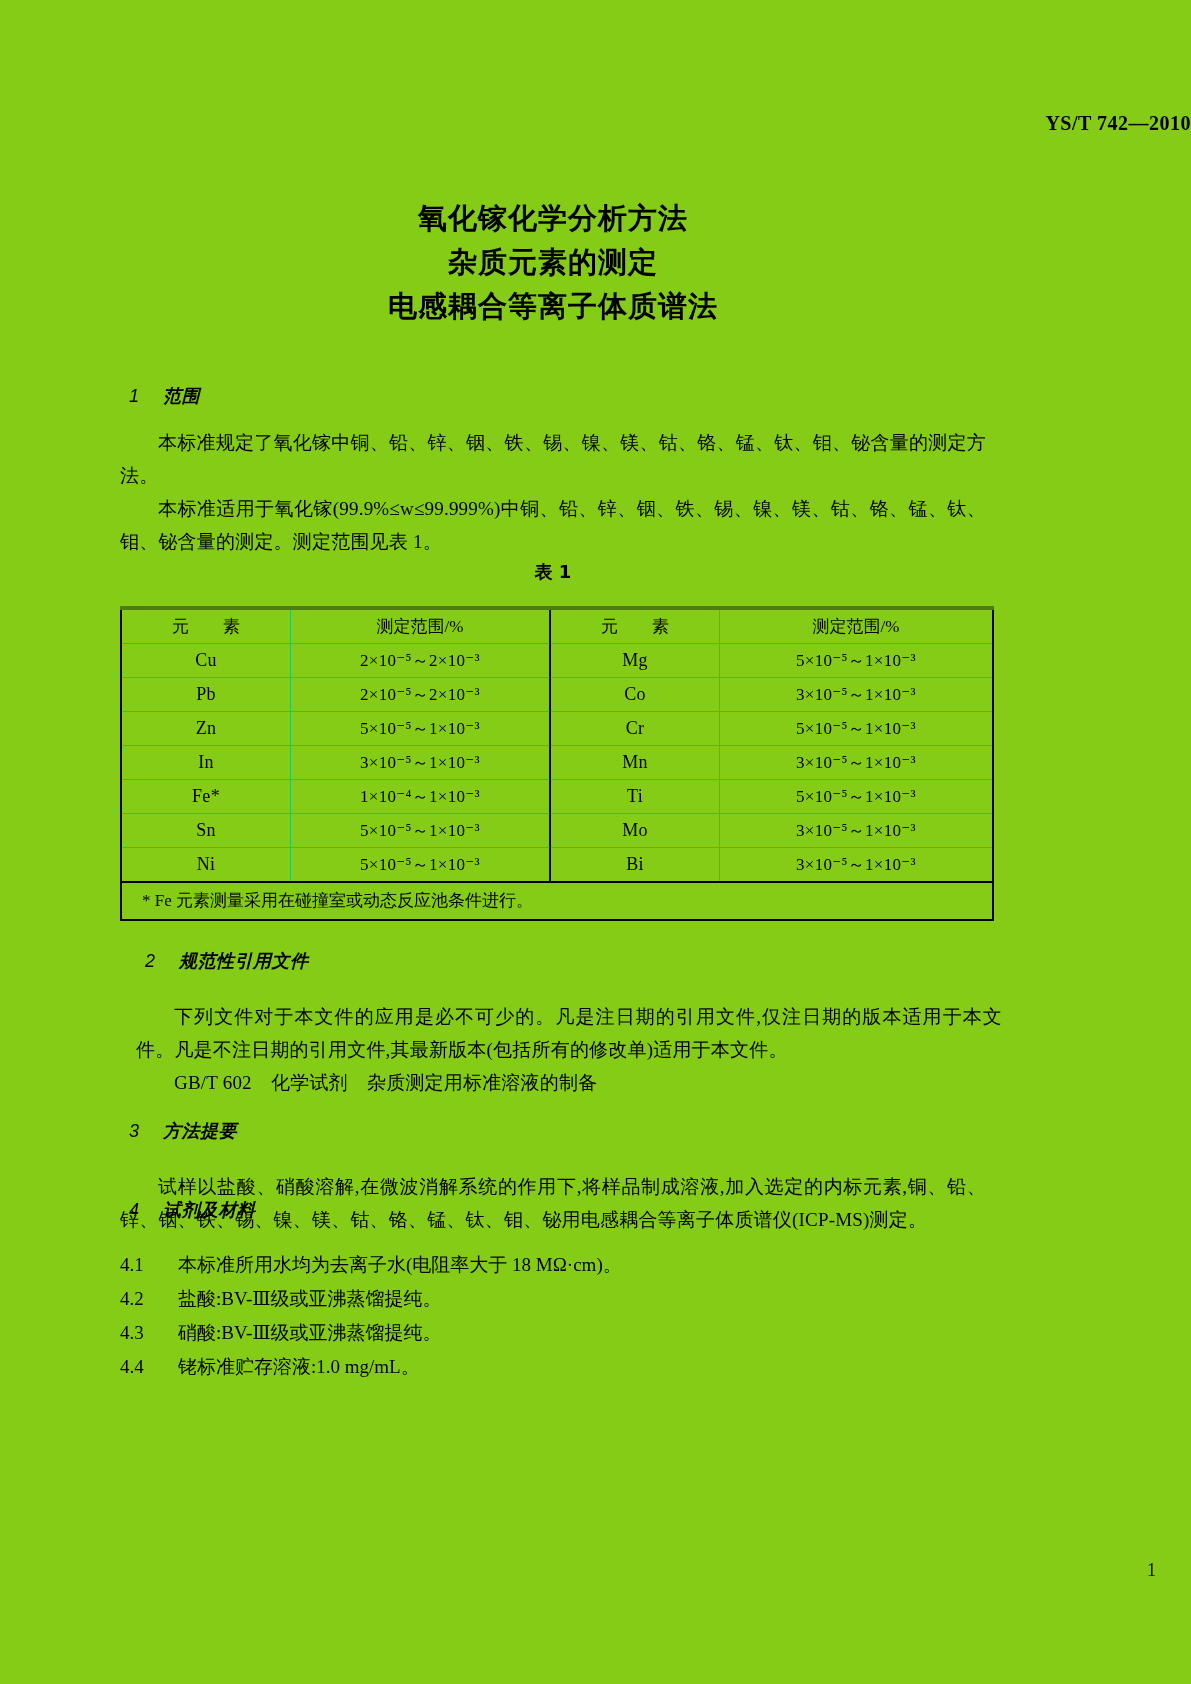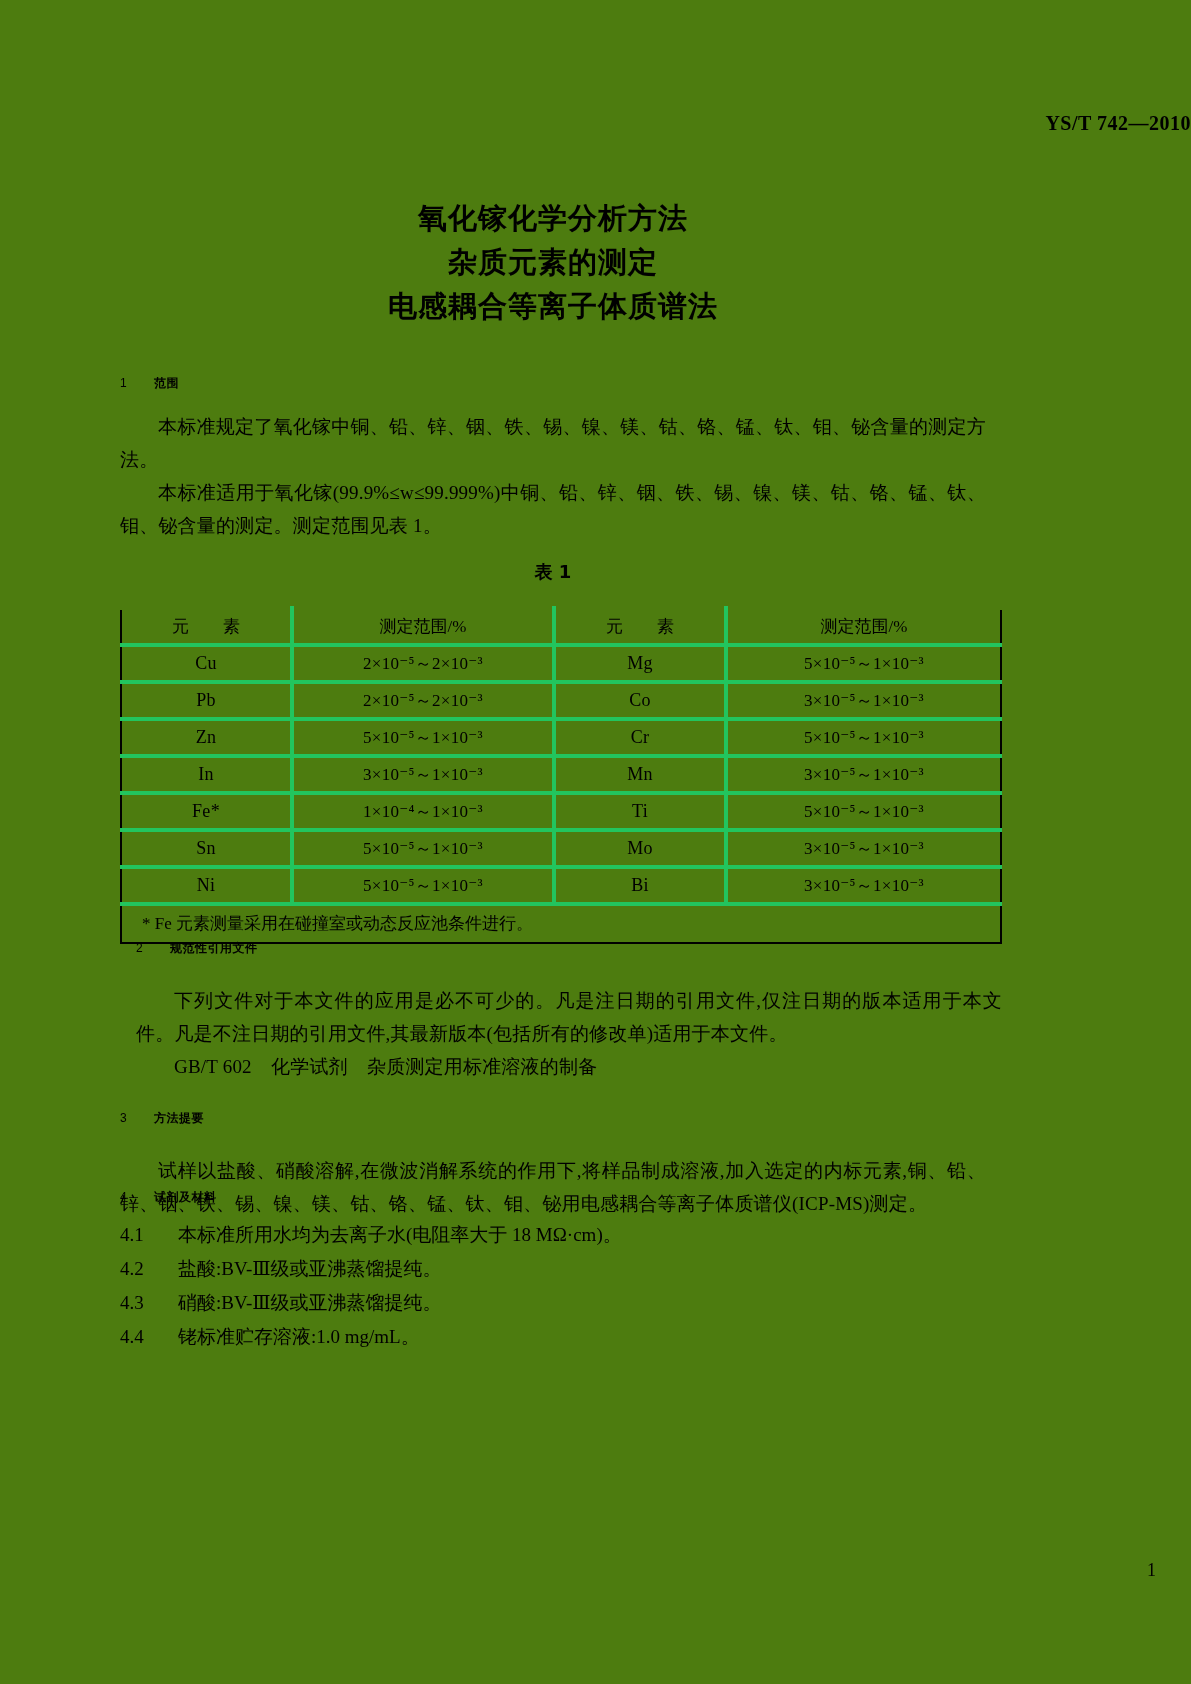--- a/index.html
+++ b/index.html
@@ -10,21 +10,21 @@
   }
   body {
     font-family: "Liberation Serif", "DejaVu Serif", serif;
     color: #000000;
   }
   .page {
     position: relative;
     width: 1191px;
     height: 1684px;
     margin: 0 auto;
-    background: #4d7c0f;
+    background: #84cc16;
     box-sizing: border-box;
     overflow: hidden;
   }
   .content {
     position: absolute;
     left: 120px;
     top: 0;
     width: 866px;
   }
 
@@ -52,23 +52,24 @@
     font-size: 29px;
     line-height: 44px;
     letter-spacing: 1px;
   }
   .doc-title .tl { display: block; }
 
   
   .h1 {
     font-family: "DejaVu Sans", "Liberation Sans", sans-serif;
     font-weight: bold;
-    font-size: 12px;
+    font-size: 18px;
     letter-spacing: 0.5px;
-    margin: 0;
+    margin: 9px;
+    font-style: italic;
   }
   .h1 .num {
     display: inline-block;
     min-width: 34px;
     font-weight: normal;
     font-family: "Liberation Sans", "DejaVu Sans", sans-serif;
   }
 
   
   .para {
@@ -88,21 +89,21 @@
     font-weight: bold;
     font-size: 18px;
   }
   table.rangetbl {
     border-collapse: collapse;
     width: 866px;
     table-layout: fixed;
     font-family: "Liberation Serif", "DejaVu Serif", serif;
   }
   table.rangetbl td, table.rangetbl th {
-    border: 4px solid #22c55e;
+    border: 1px solid #22c55e;
     text-align: center;
     font-weight: normal;
     font-size: 17px;
     height: 33px;
     padding: 0;
     line-height: 33px;
   }
   table.rangetbl .outer-l { border-left: 2px solid #000; }
   table.rangetbl .outer-r { border-right: 2px solid #000; }
   table.rangetbl thead td { border-top: 4px solid #4d7c0f; }
@@ -244,21 +245,21 @@
       <p class="h1">
         <span class="num">3</span><span>方法提要</span>
       </p>
       <p class="para indent" style="margin-top:27px;">试样以盐酸、硝酸溶解,在微波消解系统的作用下,将样品制成溶液,加入选定的内标元素,铜、铅、锌、铟、铁、锡、镍、镁、钴、铬、锰、钛、钼、铋用电感耦合等离子体质谱仪(ICP-MS)测定。</p>
     </div>
 
     <div style="position:absolute; left:0; top:1189px; width:866px;">
       <p class="h1">
         <span class="num">4</span><span>试剂及材料</span>
       </p>
-      <div style="margin-top:12px;">
+      <div style="margin-top:26px;">
         <p class="clause">
           <span class="cnum">4.1</span><span>本标准所用水均为去离子水(电阻率大于 18 MΩ·cm)。</span>
         </p>
         <p class="clause">
           <span class="cnum">4.2</span><span>盐酸:BV-Ⅲ级或亚沸蒸馏提纯。</span>
         </p>
         <p class="clause">
           <span class="cnum">4.3</span><span>硝酸:BV-Ⅲ级或亚沸蒸馏提纯。</span>
         </p>
         <p class="clause">

